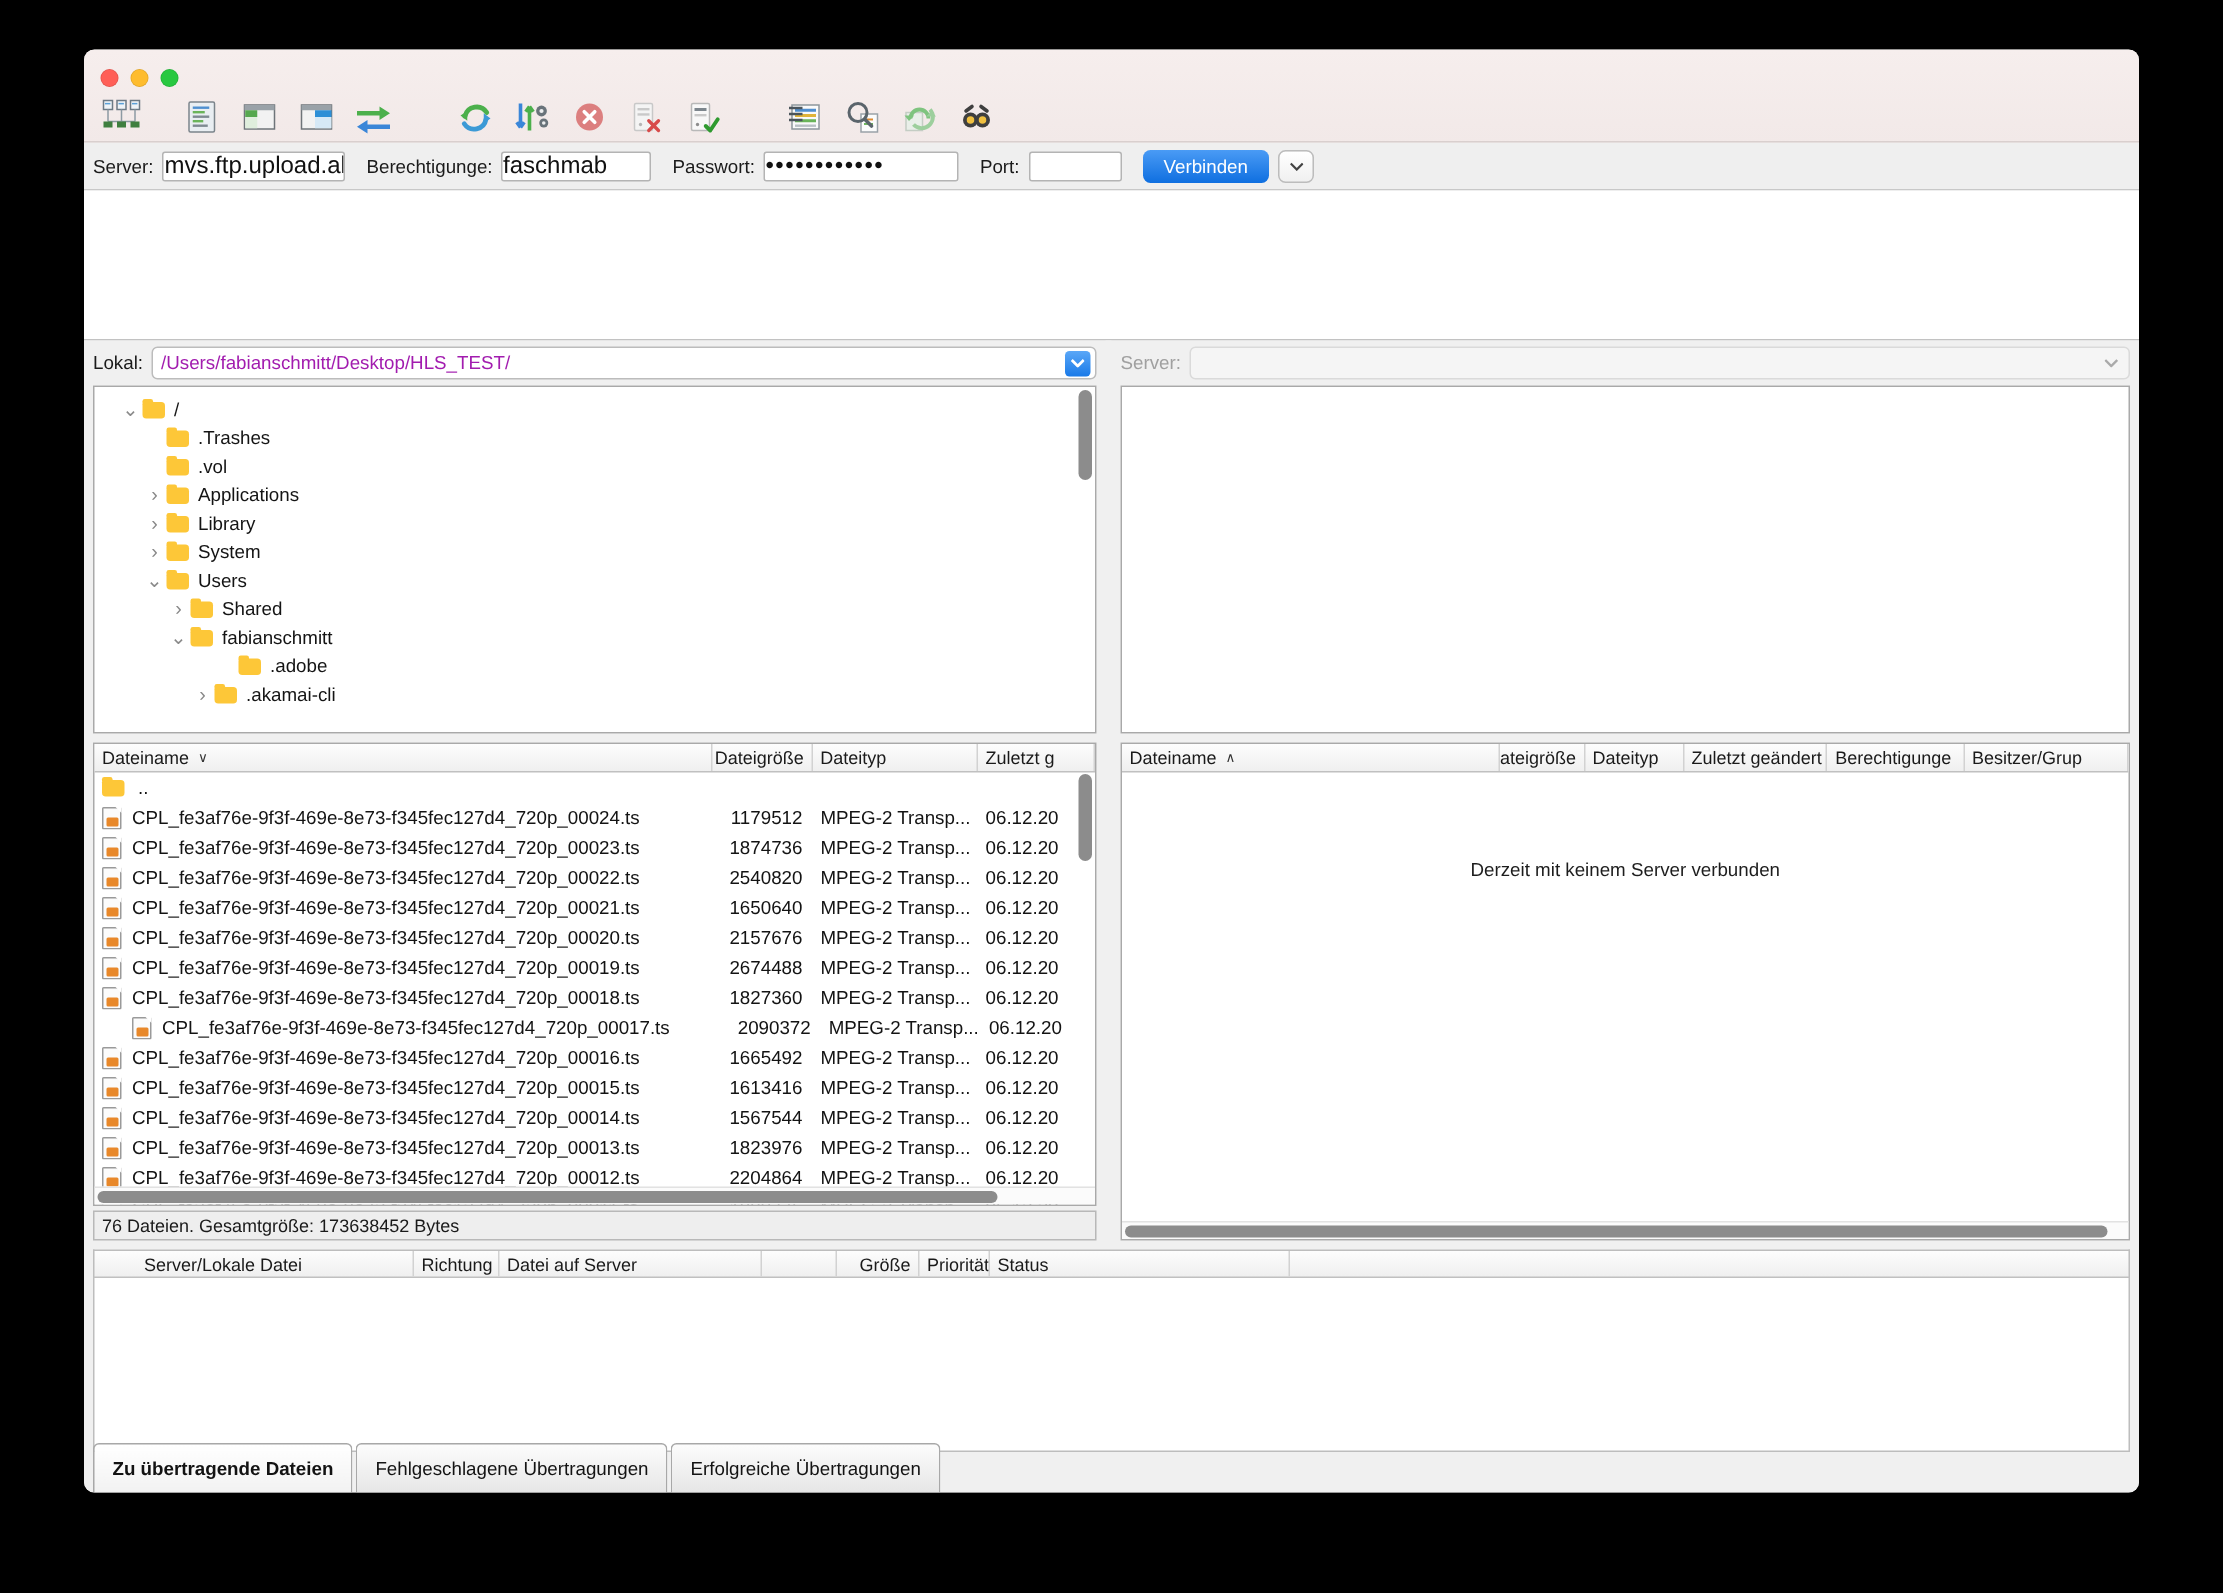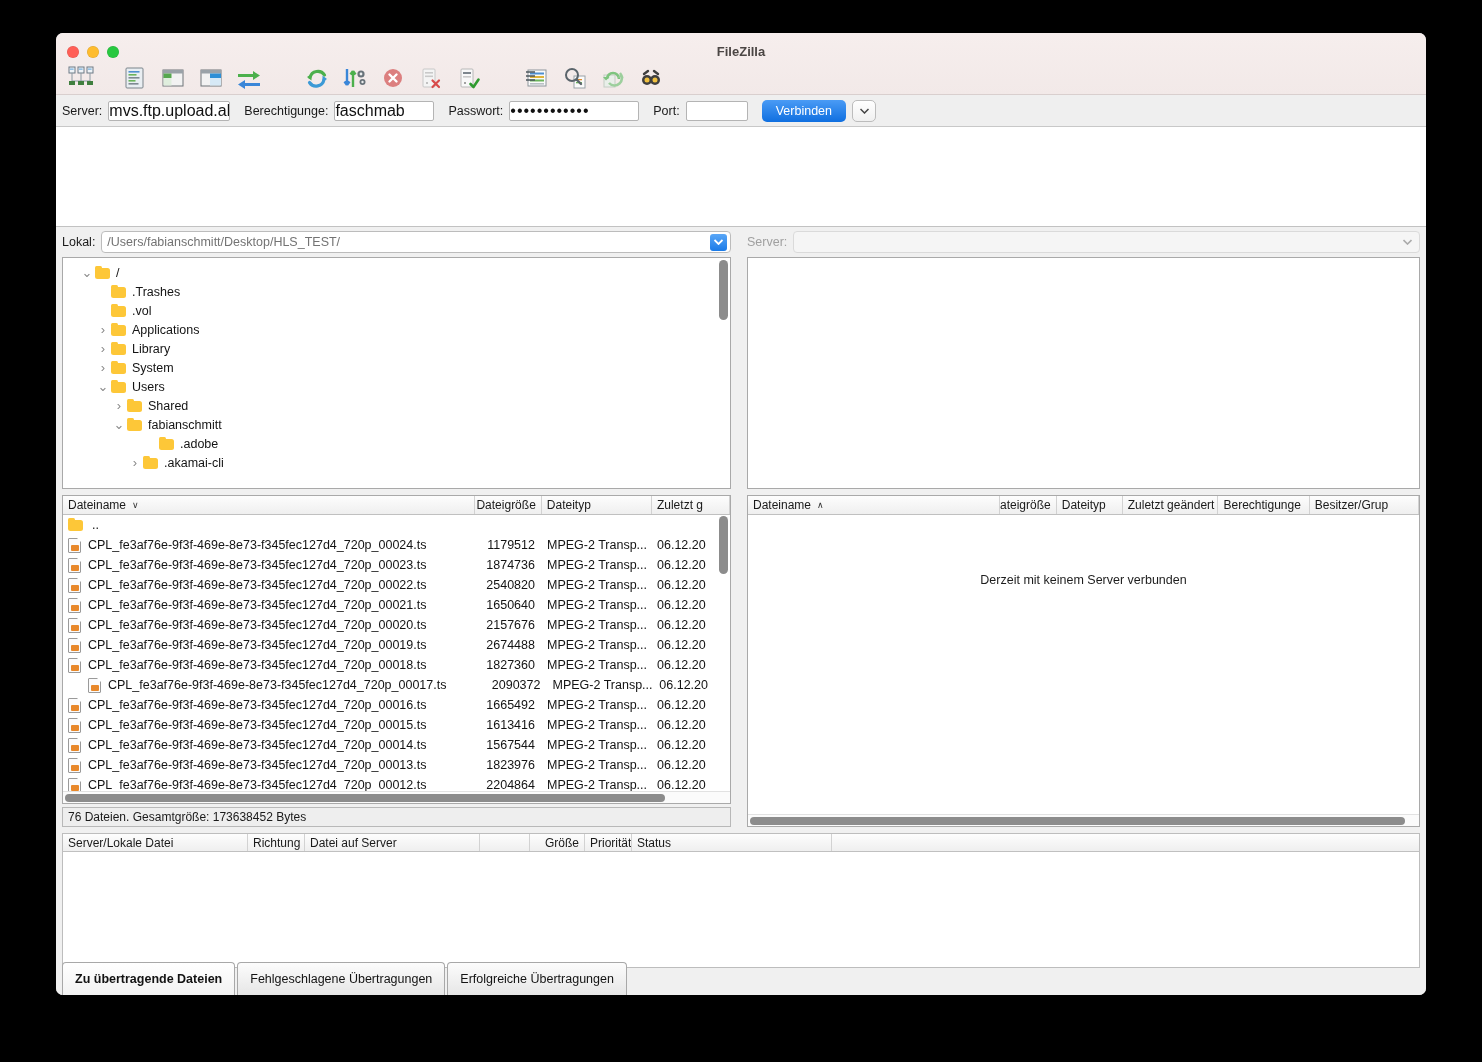--- a/index.html
+++ b/index.html
@@ -139,21 +139,21 @@
     height: 22px;
     border: 1px solid #bcbcbc;
     border-radius: 4px;
     background: #fff;
     display: flex; align-items: center;
     padding: 0 0 0 5px;
     font-size: 12.5px;
     overflow: hidden;
   }
   .pathbox.disabled { background: #f5f5f5; border-color: #dadada; }
-  .pathbox .ptext { flex: 1; white-space: nowrap; overflow: hidden; color: #737373; }
+  .pathbox .ptext { flex: 1; white-space: nowrap; overflow: hidden; color: #a21caf; }
   .path-drop {
     width: 17px; height: 17px;
     margin-right: 3px;
     border-radius: 3px;
     background: linear-gradient(#5aa7f7, #1a7ae8);
     display: flex; align-items: center; justify-content: center;
     flex: none;
   }
   .path-drop.disabled { background: none; }
 
@@ -378,21 +378,20 @@
 <body>
 
 <div id="window">
 
   <div class="titlebar">
     <div class="traffic">
       <div class="light red"></div>
       <div class="light yellow"></div>
       <div class="light green"></div>
     </div>
-    <div class="wtitle">FileZilla</div>
 
     <div class="toolbar">
 
       <div class="tbtn">
         <svg width="26" height="24" viewBox="0 0 26 24">
           <rect x="1" y="1" width="6" height="6" fill="#eef3f7" stroke="#6c7a85"></rect>
           <rect x="10" y="1" width="6" height="6" fill="#eef3f7" stroke="#6c7a85"></rect>
           <rect x="19" y="1" width="6" height="6" fill="#eef3f7" stroke="#6c7a85"></rect>
           <rect x="2" y="2.6" width="3.6" height="1" fill="#5aa0d8"></rect>
           <rect x="11" y="2.6" width="3.6" height="1" fill="#5aa0d8"></rect>
@@ -840,21 +839,21 @@
         <div class="hscroll">
           <div class="hthumb" style="width:655px"></div>
         </div>
       </div>
 
     </div>
   </div>
 
   <div class="queue">
     <div class="qheader" id="queue-header">
-        <div class="hcell" style="width: 185px;">
+        <div class="hcell" style="width: 185px; margin-left: 28px;">
           <span>Server/Lokale Datei</span>
         </div>
         <div class="hcell" style="width: 57px;">
           <span>Richtung</span>
         </div>
         <div class="hcell" style="width: 175px;">
           <span>Datei auf Server</span>
         </div>
         <div class="hcell" style="width: 50px;">
           <span></span>

